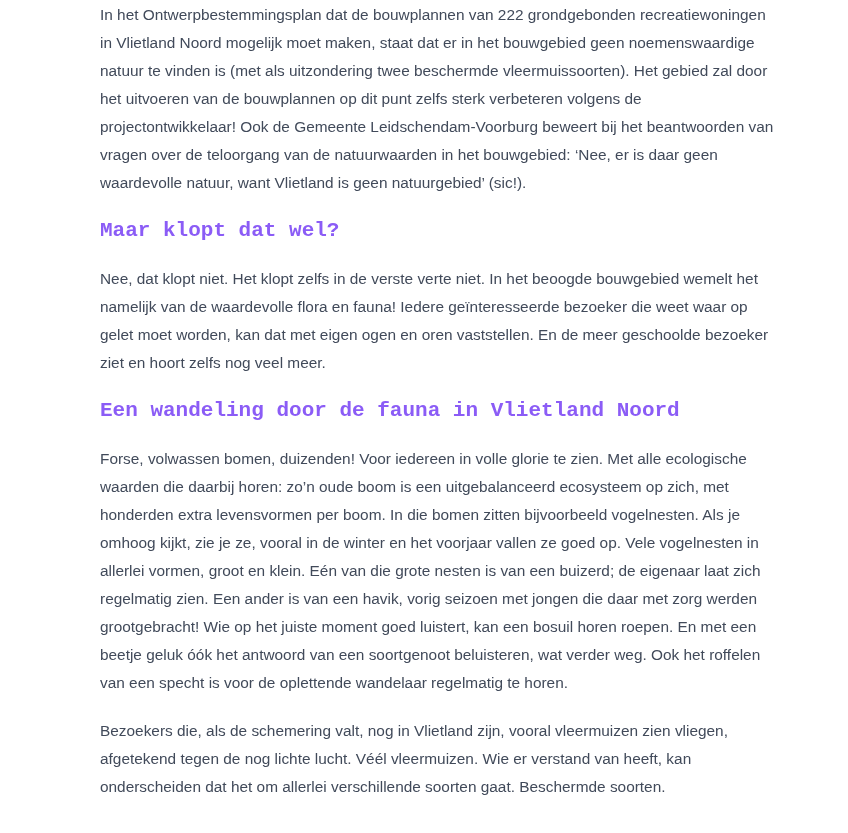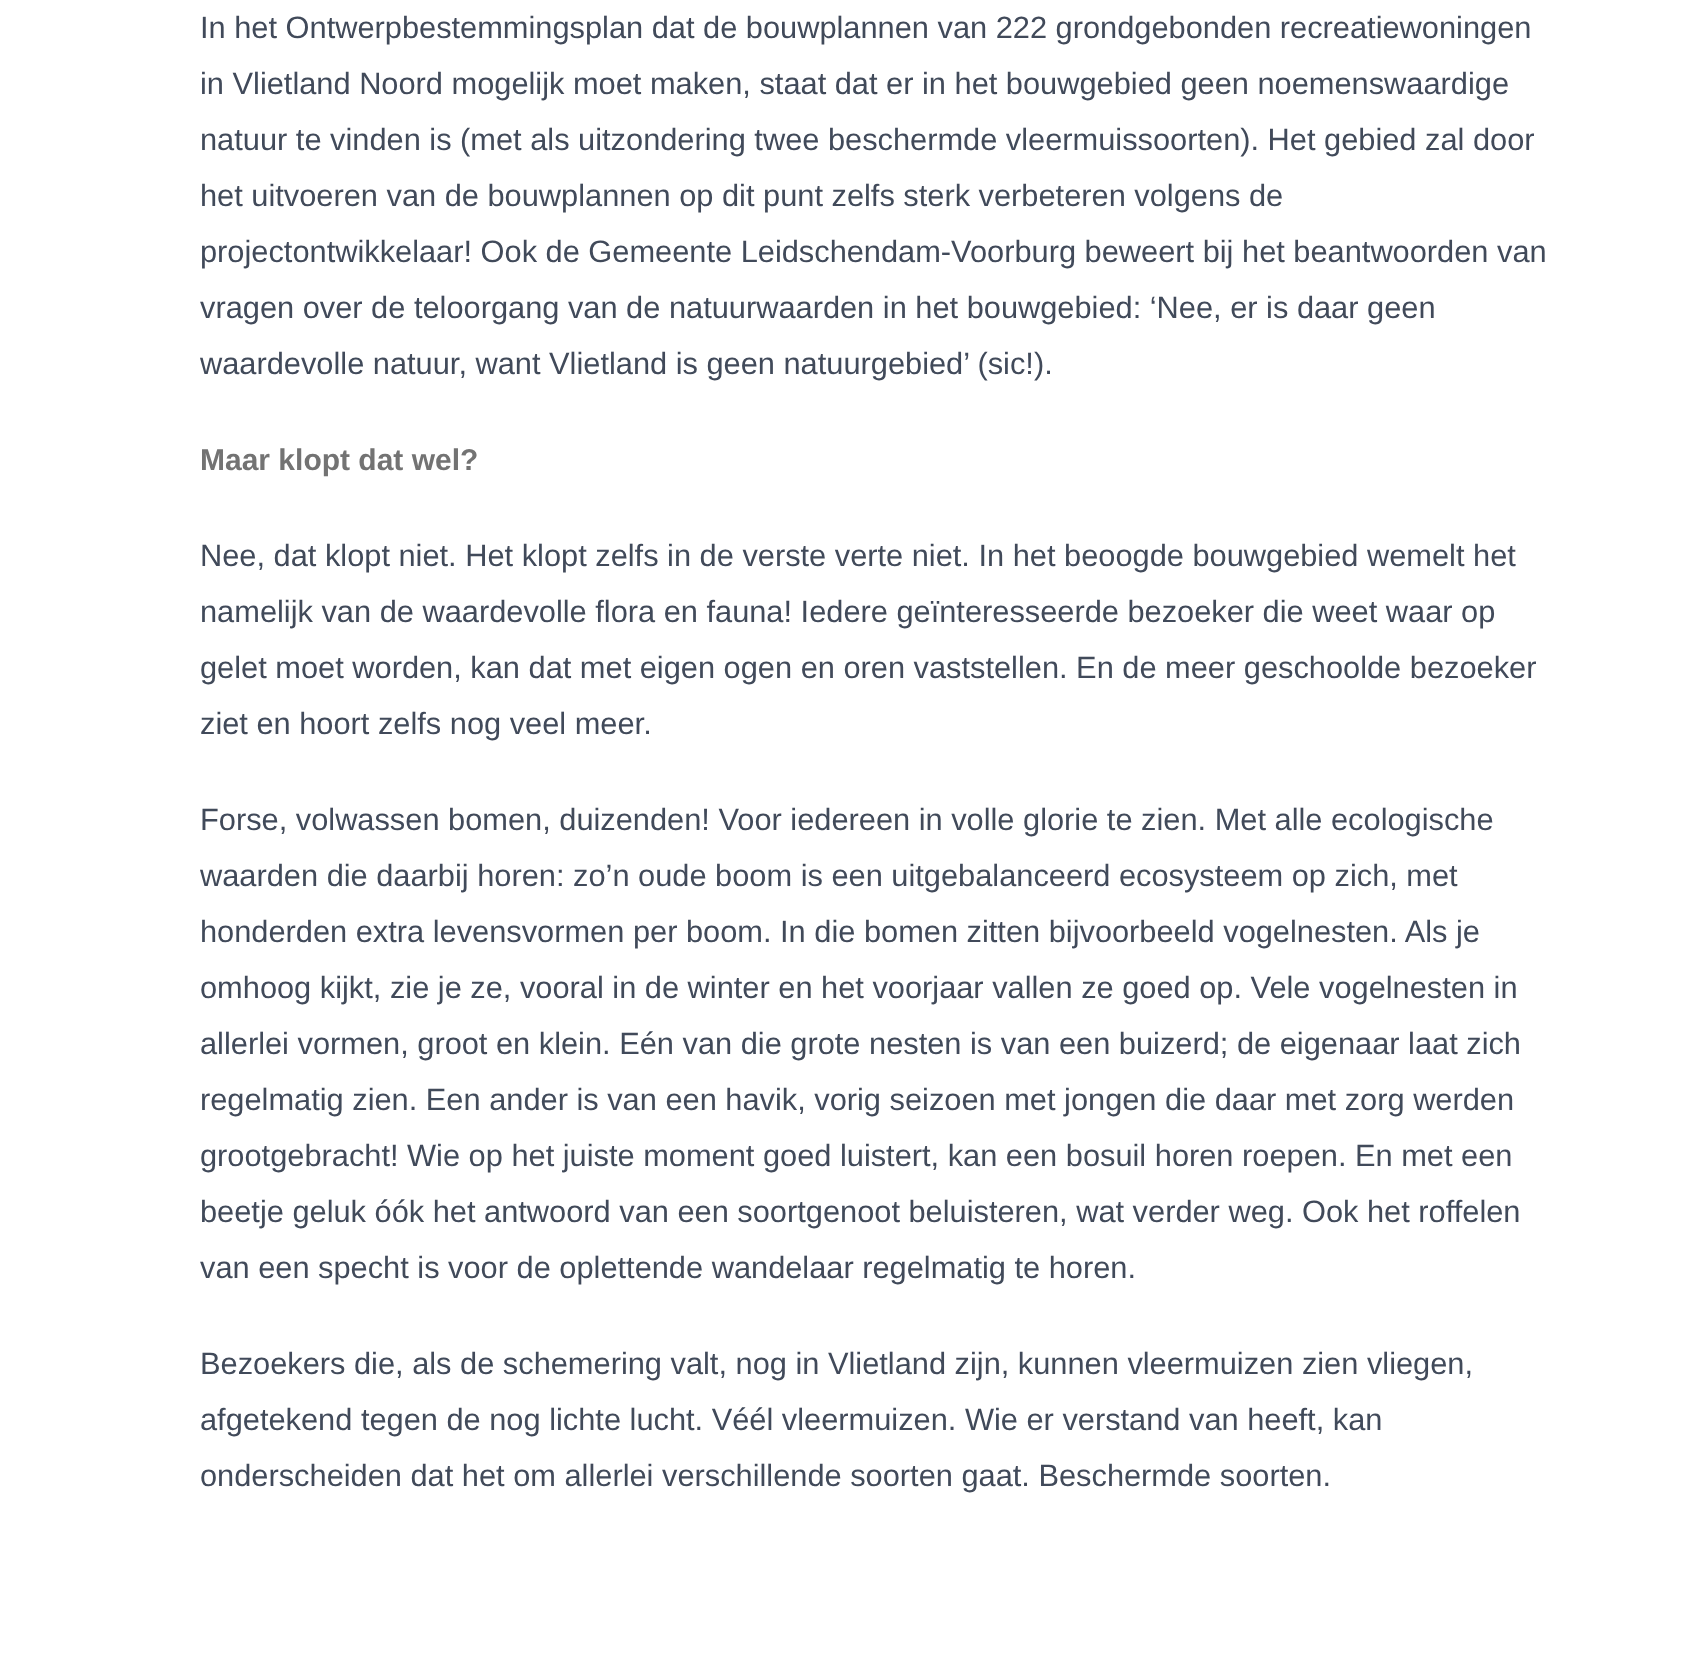--- a/index.html
+++ b/index.html
@@ -22,28 +22,30 @@
       font-size: 15.4px;
       line-height: 28px;
       color: #414a5a;
       letter-spacing: 0;
     }
     .article p {
       margin: 0 0 20px 0;
     }
     .article h3 {
       margin: 0 0 20px 0;
-      font-size: 15px;
+      font-size: 21px;
       line-height: 28px;
       font-weight: bold;
-      color: #737373;
+      color: #8b5cf6;
+      font-family: Liberation Mono, monospace;
     }
   </style>
 </head>
 <body>
 
 <div class="article">
   <p>In het Ontwerpbestemmingsplan dat de bouwplannen van 222 grondgebonden recreatiewoningen in Vlietland Noord mogelijk moet maken, staat dat er in het bouwgebied geen noemenswaardige natuur te vinden is (met als uitzondering twee beschermde vleermuissoorten). Het gebied zal door het uitvoeren van de bouwplannen op dit punt zelfs sterk verbeteren volgens de projectontwikkelaar! Ook de Gemeente Leidschendam-Voorburg beweert bij het beantwoorden van vragen over de teloorgang van de natuurwaarden in het bouwgebied: ‘Nee, er is daar geen waardevolle natuur, want Vlietland is geen natuurgebied’ (sic!).</p>
   <h3>Maar klopt dat wel?</h3>
   <p>Nee, dat klopt niet. Het klopt zelfs in de verste verte niet. In het beoogde bouwgebied wemelt het namelijk van de waardevolle flora en fauna! Iedere geïnteresseerde bezoeker die weet waar op gelet moet worden, kan dat met eigen ogen en oren vaststellen. En de meer geschoolde bezoeker ziet en hoort zelfs nog veel meer.</p>
+  <h3>Een wandeling door de fauna in Vlietland Noord</h3>
   <p>Forse, volwassen bomen, duizenden! Voor iedereen in volle glorie te zien. Met alle ecologische waarden die daarbij horen: zo’n oude boom is een uitgebalanceerd ecosysteem op zich, met honderden extra levensvormen per boom. In die bomen zitten bijvoorbeeld vogelnesten. Als je omhoog kijkt, zie je ze, vooral in de winter en het voorjaar vallen ze goed op. Vele vogelnesten in allerlei vormen, groot en klein. Eén van die grote nesten is van een buizerd; de eigenaar laat zich regelmatig zien. Een ander is van een havik, vorig seizoen met jongen die daar met zorg werden grootgebracht! Wie op het juiste moment goed luistert, kan een bosuil horen roepen. En met een beetje geluk óók het antwoord van een soortgenoot beluisteren, wat verder weg. Ook het roffelen van een specht is voor de oplettende wandelaar regelmatig te horen.</p>
-  <p>Bezoekers die, als de schemering valt, nog in Vlietland zijn, kunnen vleermuizen zien vliegen, afgetekend tegen de nog lichte lucht. Véél vleermuizen. Wie er verstand van heeft, kan onderscheiden dat het om allerlei verschillende soorten gaat. Beschermde soorten.</p>
+  <p>Bezoekers die, als de schemering valt, nog in Vlietland zijn, vooral vleermuizen zien vliegen, afgetekend tegen de nog lichte lucht. Véél vleermuizen. Wie er verstand van heeft, kan onderscheiden dat het om allerlei verschillende soorten gaat. Beschermde soorten.</p>
 </div>
 
 </body></html>

